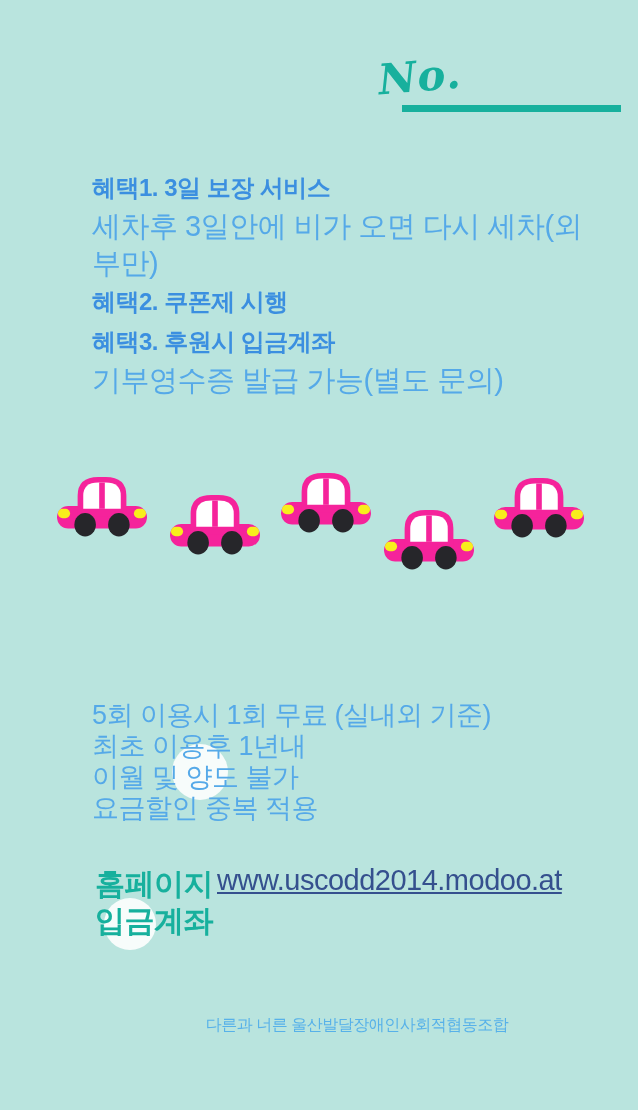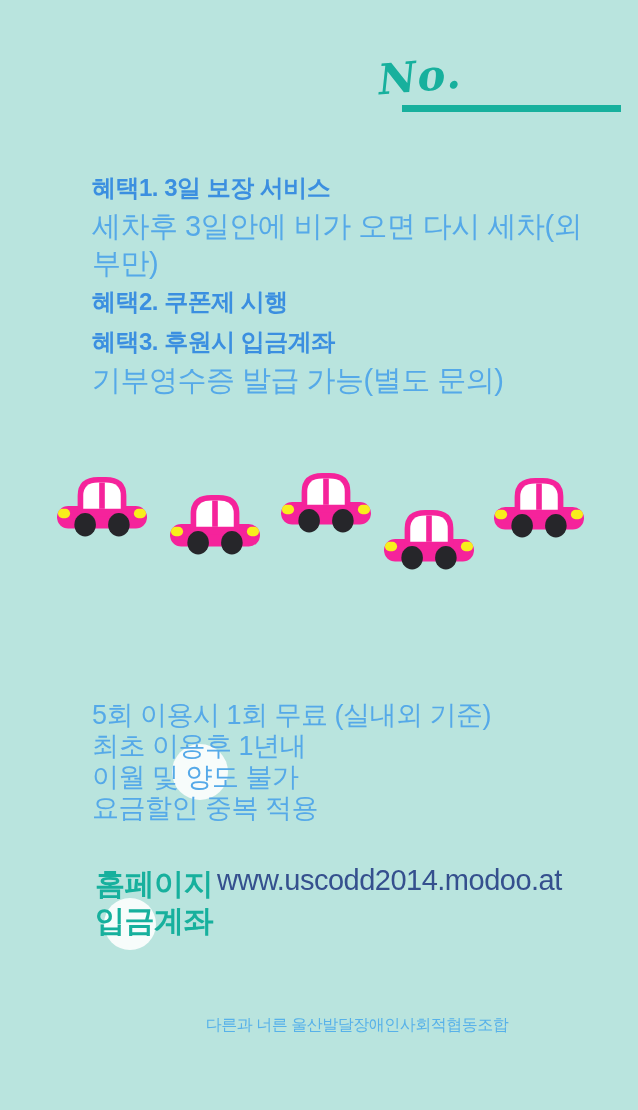--- a/index.html
+++ b/index.html
@@ -79,20 +79,21 @@
     width:122px;flex:0 0 122px;
     font-size:30px;font-weight:bold;
     color:var(--teal,#17b09d);
     letter-spacing:-0.5px;
   }
   .contact-value{
     font-size:29px;
     color:var(--navy,#35508e);
     letter-spacing:-0.5px;
     white-space:nowrap;
+    text-decoration:underline;
   }
   
   .footer-line{
     position:absolute;left:0;top:1010px;width:100%;
     text-align:center;
     font-size:16px;line-height:30px;
     color:var(--footer-blue,#57b1e9);
     letter-spacing:-0.5px;
     z-index:2;
     margin-left:38px;

